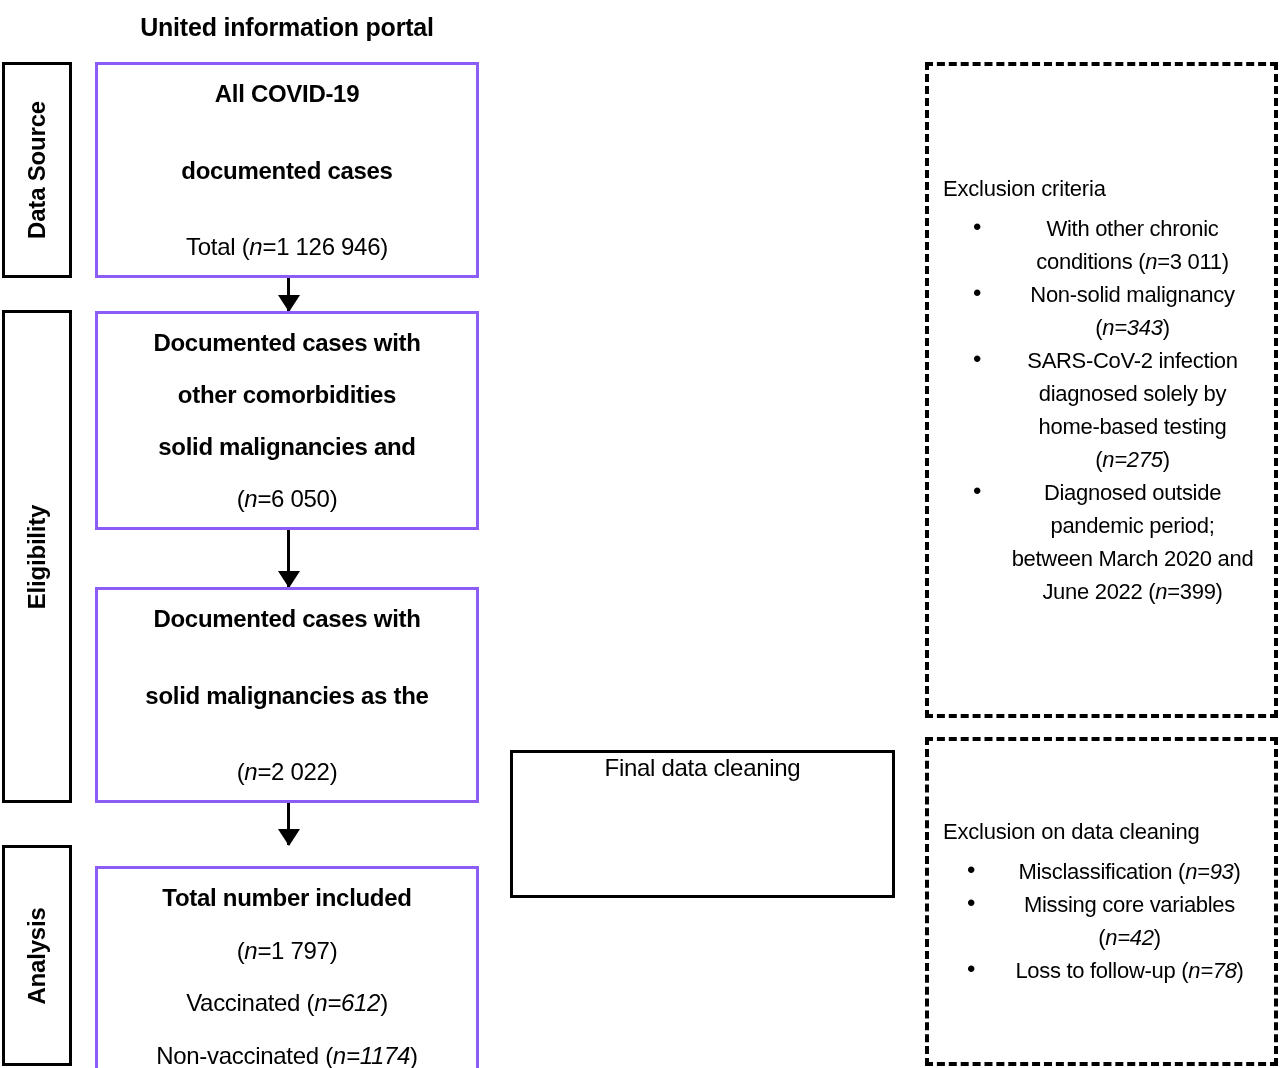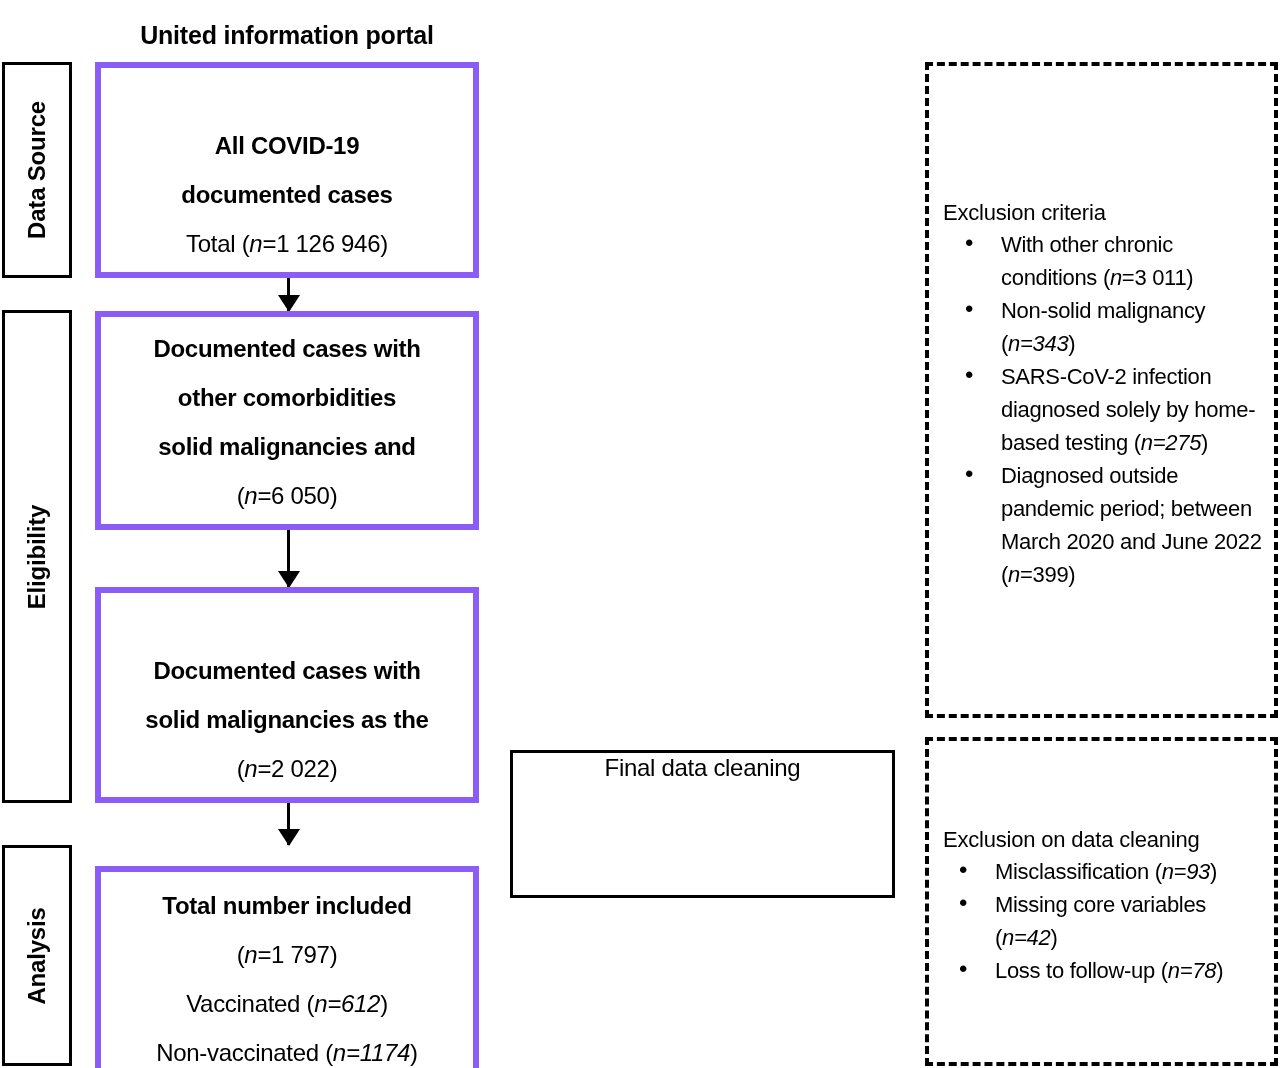--- a/index.html
+++ b/index.html
@@ -13,21 +13,21 @@
     position: relative;
     font-family: "Liberation Sans", sans-serif;
     color: #000000;
     overflow: hidden;
   }
 
   
   #portal-title {
     position: absolute;
     left: 95px;
-    top: 12px;
+    top: 4px;
     width: 384px;
     height: 46px;
     display: flex;
     align-items: center;
     justify-content: center;
     font-size: 25px;
     font-weight: bold;
     letter-spacing: -0.2px;
     white-space: nowrap;
   }
@@ -54,27 +54,27 @@
   }
   #stage-data-source { top: 62px;  height: 216px; }
   #stage-eligibility { top: 310px; height: 493px; }
   #stage-analysis    { top: 845px; height: 221px; }
 
   
   .flow-box {
     position: absolute;
     left: 95px;
     width: 384px;
-    border: 6px solid #8b5cf6;
+    border: 3px solid #8b5cf6;
     box-sizing: border-box;
     background: #fff;
     display: flex;
     flex-direction: column;
     align-items: center;
-    justify-content: flex-end;
+    justify-content: space-between;
     text-align: center;
     padding: 4px 8px;
   }
   #flow-box-all-cases      { top: 62px;  height: 216px; }
   #flow-box-solid-other    { top: 311px; height: 219px; }
   #flow-box-solid-only     { top: 587px; height: 216px; }
   #flow-box-total-included { top: 845px; height: 221px; margin-top: 21px; }
 
   .line-bold {
     font-size: 24px;
@@ -148,22 +148,23 @@
 
   .panel-heading {
     font-size: 22px;
     font-weight: normal;
     margin: 11px 0 2px 4px;
     letter-spacing: -0.2px;
     white-space: nowrap;
   }
   ul.bullets {
     list-style: none;
-    margin: 0;
+    margin: 8px;
     padding: 0;
+    text-align: center;
   }
   ul.bullets > li {
     position: relative;
     padding-left: 62px;
     font-size: 22px;
     line-height: 33px;
     letter-spacing: -0.3px;
     margin-bottom: 0px;
   }
   ul.bullets > li::before {

